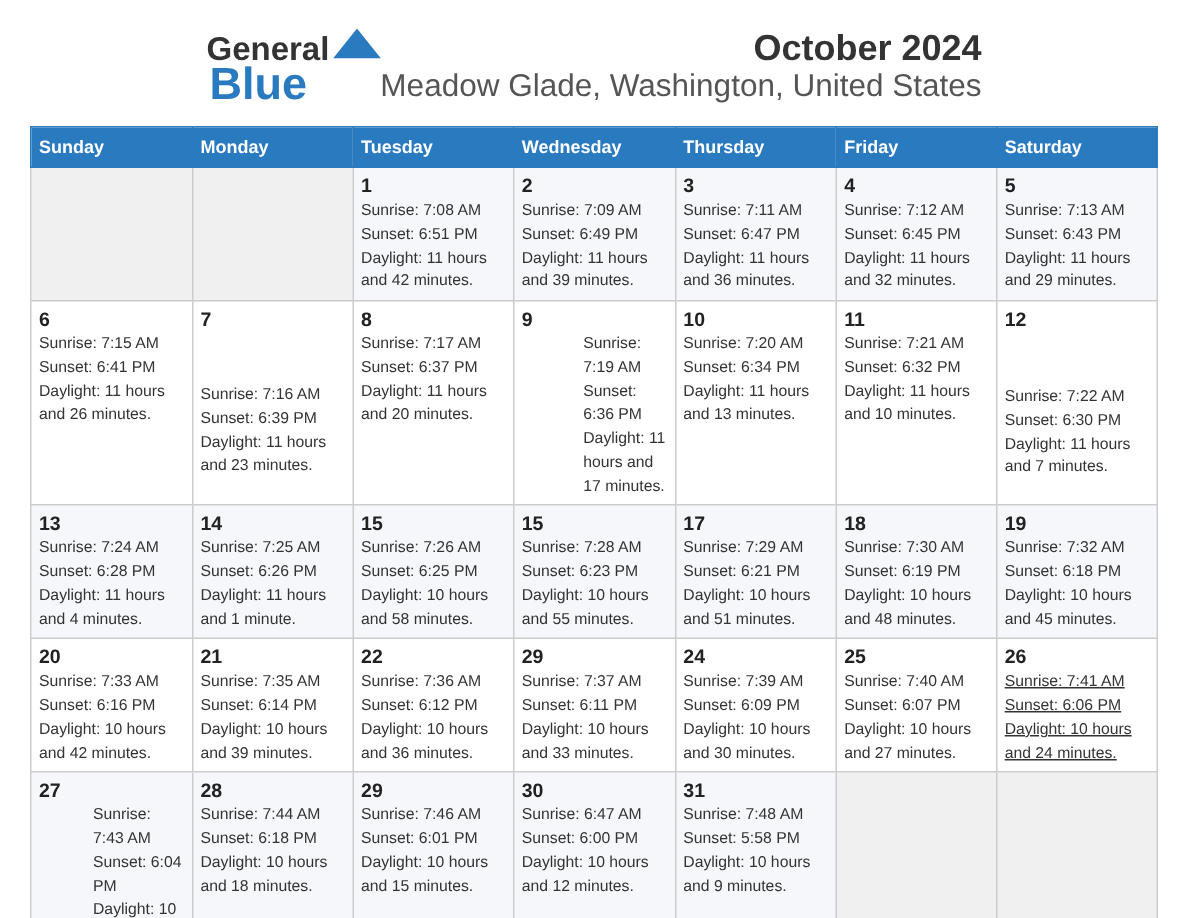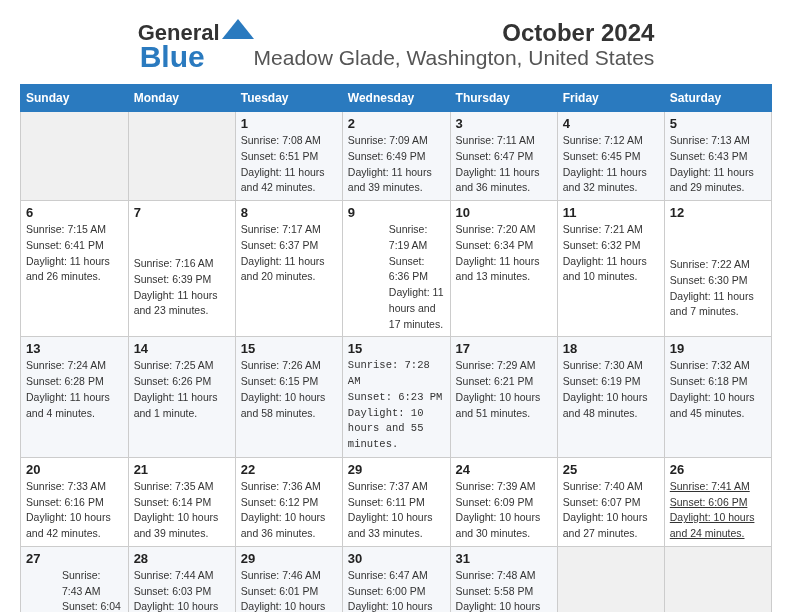--- a/index.html
+++ b/index.html
@@ -194,26 +194,26 @@
         </td>
         <td>
           <span class="day-num">14</span>
           <div class="day-detail" style="white-space: pre-line;">Sunrise: 7:25 AM
 Sunset: 6:26 PM
 Daylight: 11 hours and 1 minute.</div>
         </td>
         <td>
           <span class="day-num">15</span>
           <div class="day-detail" style="white-space: pre-line;">Sunrise: 7:26 AM
-Sunset: 6:15 PM
+Sunset: 6:25 PM
 Daylight: 10 hours and 58 minutes.</div>
         </td>
         <td>
           <span class="day-num">15</span>
-          <div class="day-detail" style="white-space: pre-line; font-family: Liberation Mono, monospace;">Sunrise: 7:28 AM
+          <div class="day-detail" style="white-space: pre-line;">Sunrise: 7:28 AM
 Sunset: 6:23 PM
 Daylight: 10 hours and 55 minutes.</div>
         </td>
         <td>
           <span class="day-num">17</span>
           <div class="day-detail" style="white-space: pre-line;">Sunrise: 7:29 AM
 Sunset: 6:21 PM
 Daylight: 10 hours and 51 minutes.</div>
         </td>
         <td>
@@ -276,21 +276,21 @@
       <tr>
         <td>
           <span class="day-num">27</span>
           <div class="day-detail" style="white-space: pre-line; margin-left: 36px;">Sunrise: 7:43 AM
 Sunset: 6:04 PM
 Daylight: 10 hours and 21 minutes.</div>
         </td>
         <td>
           <span class="day-num">28</span>
           <div class="day-detail" style="white-space: pre-line;">Sunrise: 7:44 AM
-Sunset: 6:03 PM
+Sunset: 6:18 PM
 Daylight: 10 hours and 18 minutes.</div>
         </td>
         <td>
           <span class="day-num">29</span>
           <div class="day-detail" style="white-space: pre-line;">Sunrise: 7:46 AM
 Sunset: 6:01 PM
 Daylight: 10 hours and 15 minutes.</div>
         </td>
         <td>
           <span class="day-num">30</span>

